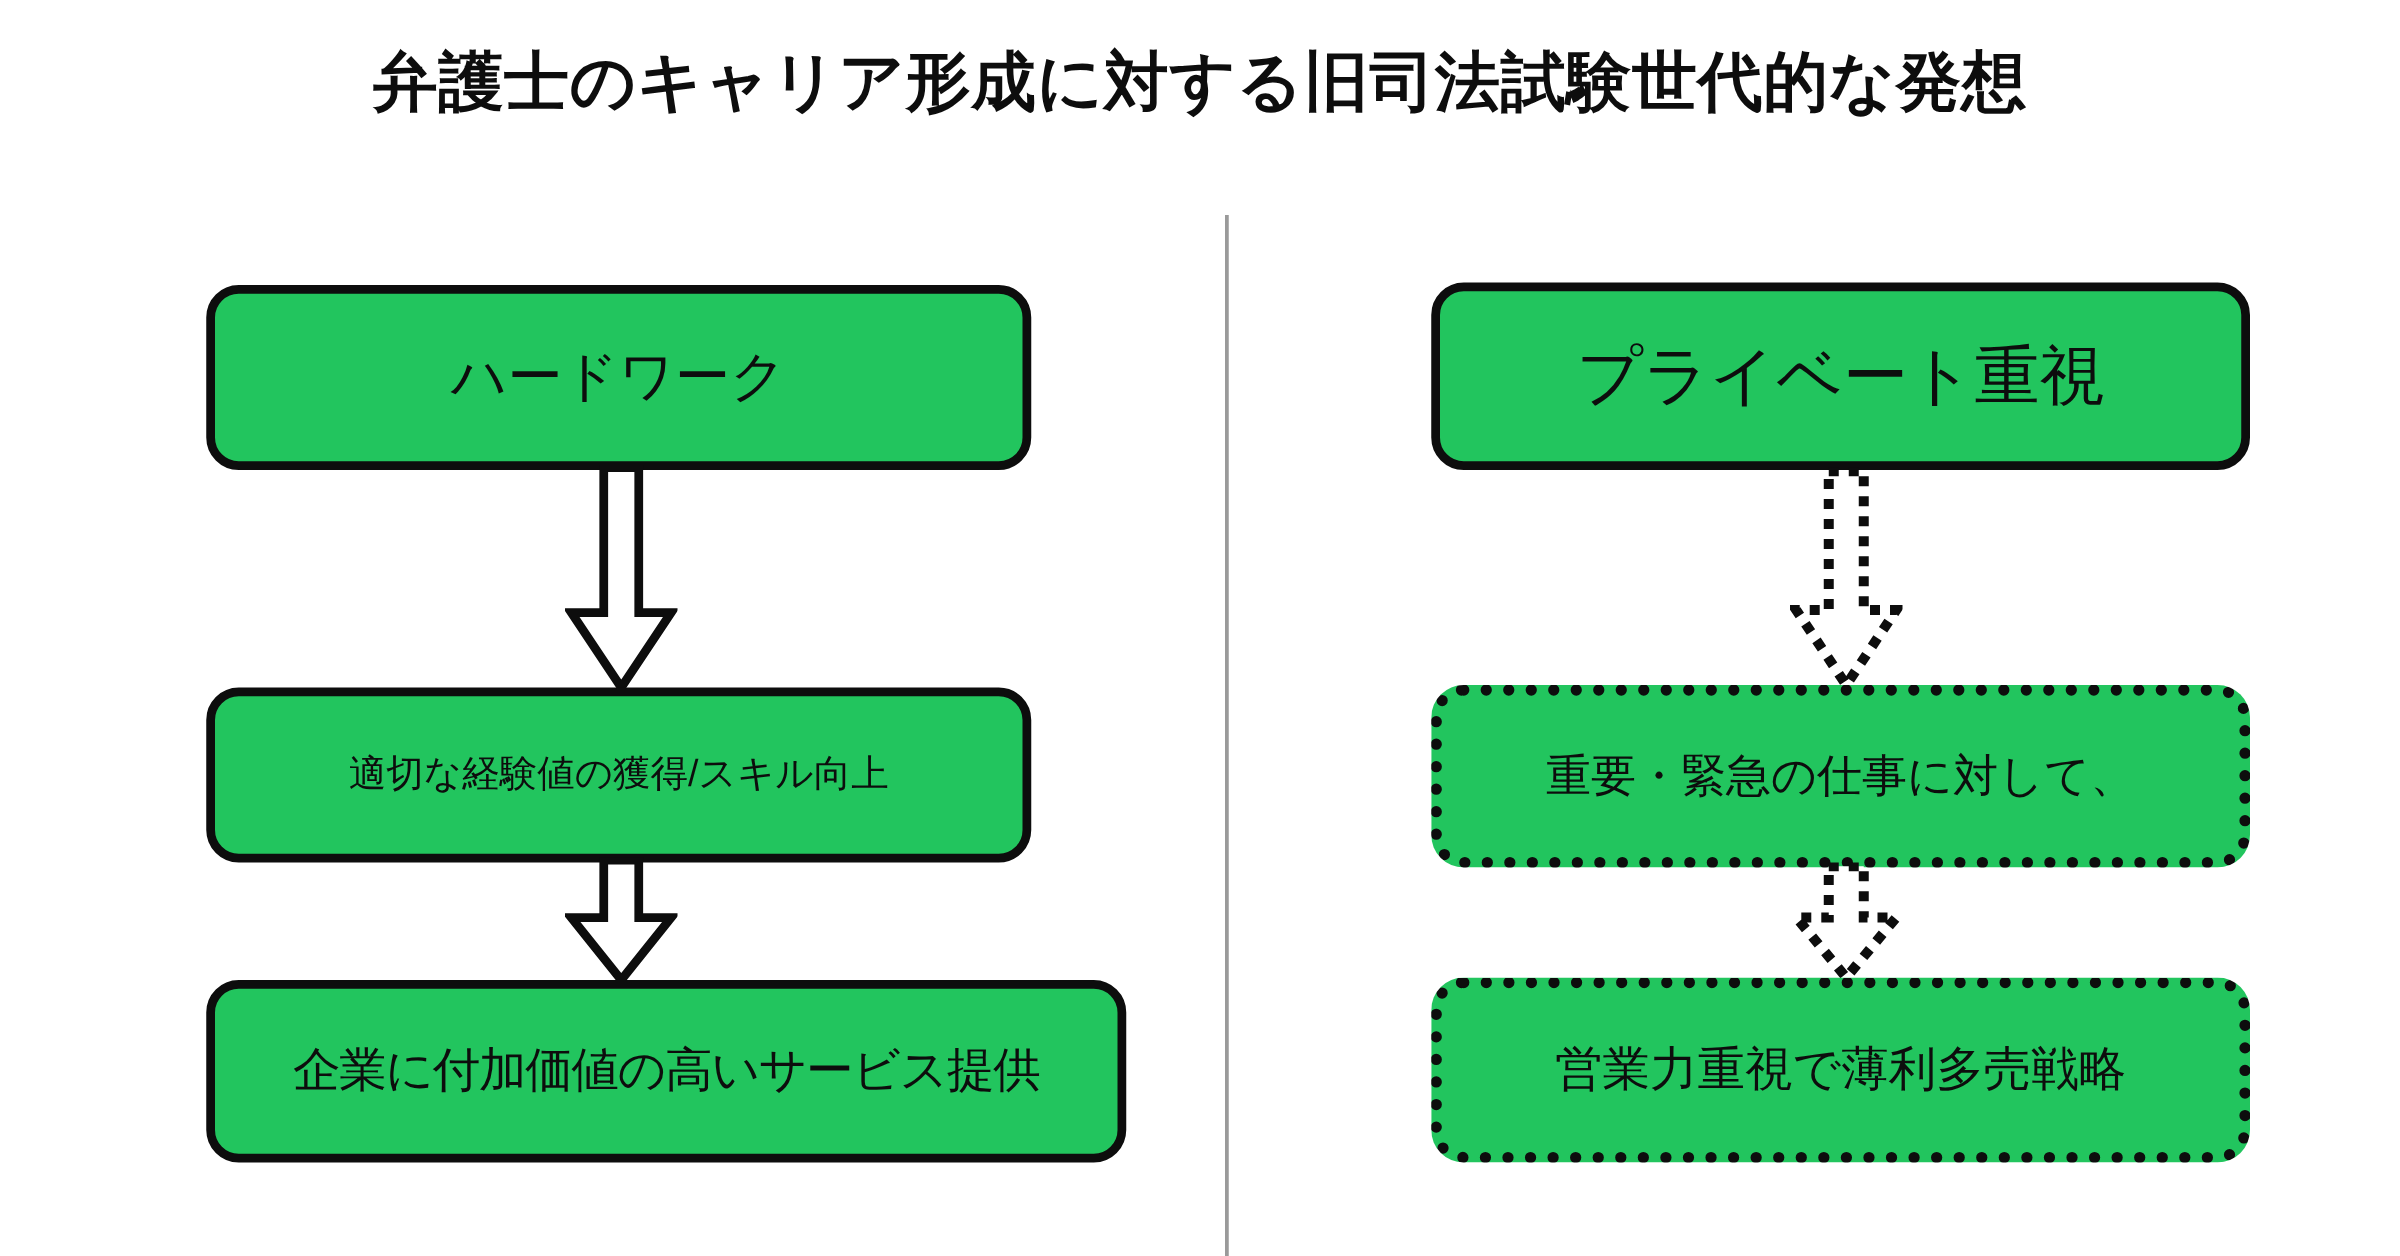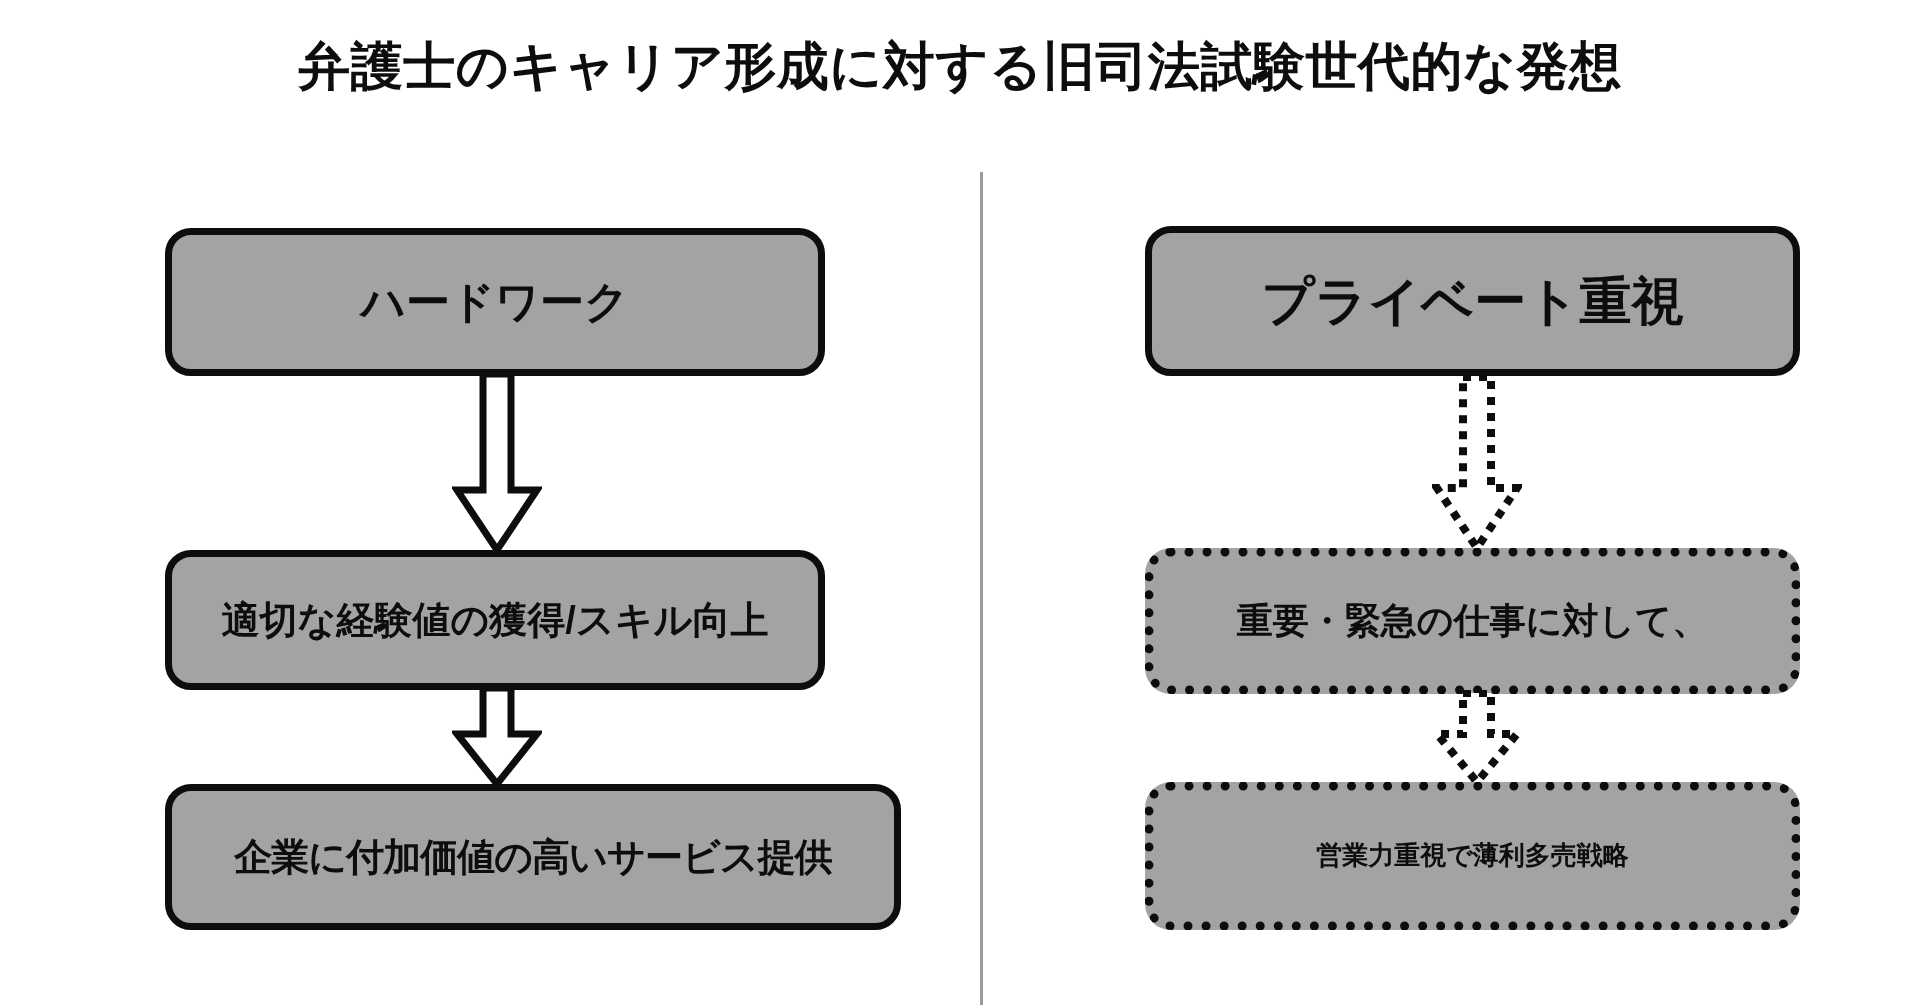--- a/index.html
+++ b/index.html
@@ -41,50 +41,50 @@
     top: 172px;
     width: 3px;
     height: 838px;
     background: #9a9a9a;
   }
 
   
   .node {
     position: absolute;
     box-sizing: border-box;
-    background: #a3a3a3;
+    background: #22c55e;
     display: flex;
     align-items: center;
     justify-content: center;
     text-align: left;
     color: #0d0d0d;
-    font-weight: 700;
+    font-weight: 400;
     line-height: 1.28;
   }
   .node.solid {
     border: 7px solid #0d0d0d;
     border-radius: 26px;
   }
   .node.dotted {
     border: 9px dotted #0d0d0d;
     border-radius: 26px;
   }
 
   
   #box-hardwork     { left: 165px; top: 228px; width: 660px; height: 148px; font-size: 44px; }
-  #box-experience   { left: 165px; top: 550px; width: 660px; height: 140px; font-size: 38px; }
+  #box-experience   { left: 165px; top: 550px; width: 660px; height: 140px; font-size: 30px; }
   #box-service      { left: 165px; top: 784px; width: 736px; height: 146px; font-size: 38px; }
   #box-experience .node-label,
   #box-service .node-label { white-space: nowrap; }
   #box-service .node-label { letter-spacing: -1px; }
 
   
   #box-private      { left: 1145px; top: 226px; width: 655px; height: 150px; font-size: 52px; }
   #box-endurance    { left: 1145px; top: 548px; width: 655px; height: 146px; font-size: 36px; }
-  #box-sales        { left: 1145px; top: 782px; width: 655px; height: 148px; font-size: 26px; }
+  #box-sales        { left: 1145px; top: 782px; width: 655px; height: 148px; font-size: 38px; }
 
   
   .arrow {
     position: absolute;
   }
   .arrow svg { display: block; }
 
   #arrow-hw-to-exp   { left: 452px; top: 372px; width: 90px; height: 182px; }
   #arrow-exp-to-svc  { left: 452px; top: 686px; width: 90px; height: 102px; }
   #arrow-pv-to-end   { left: 1432px; top: 374px; width: 90px; height: 178px; }

